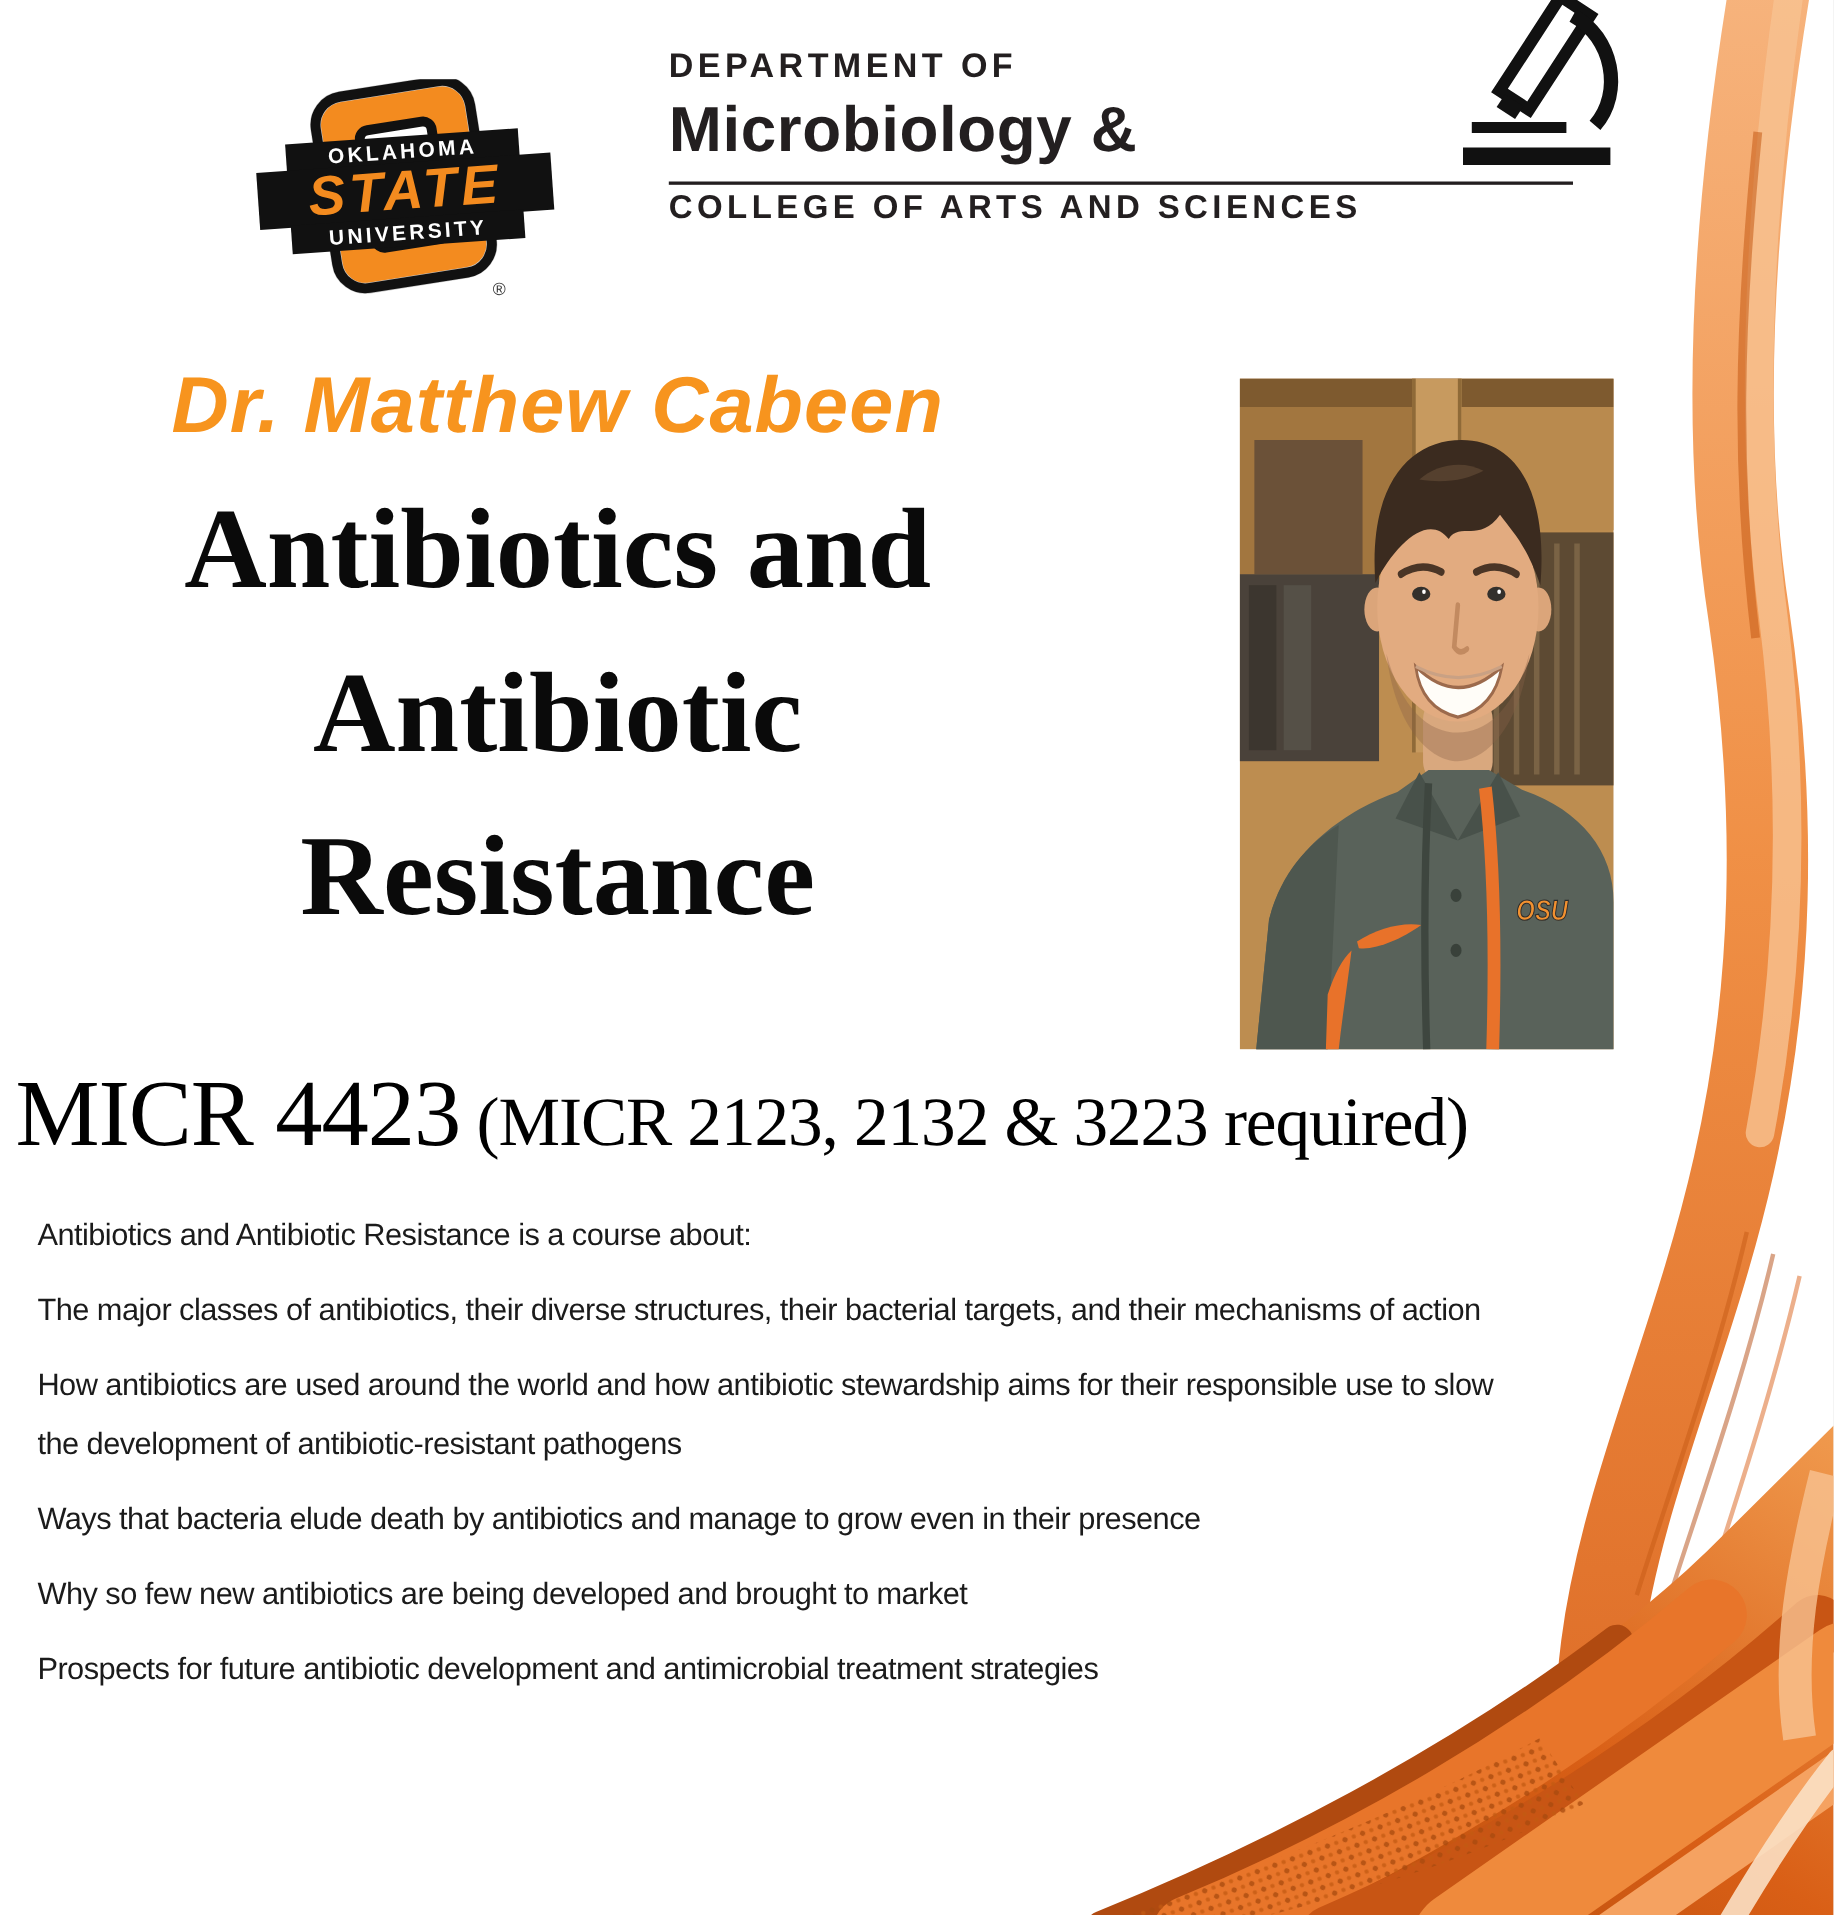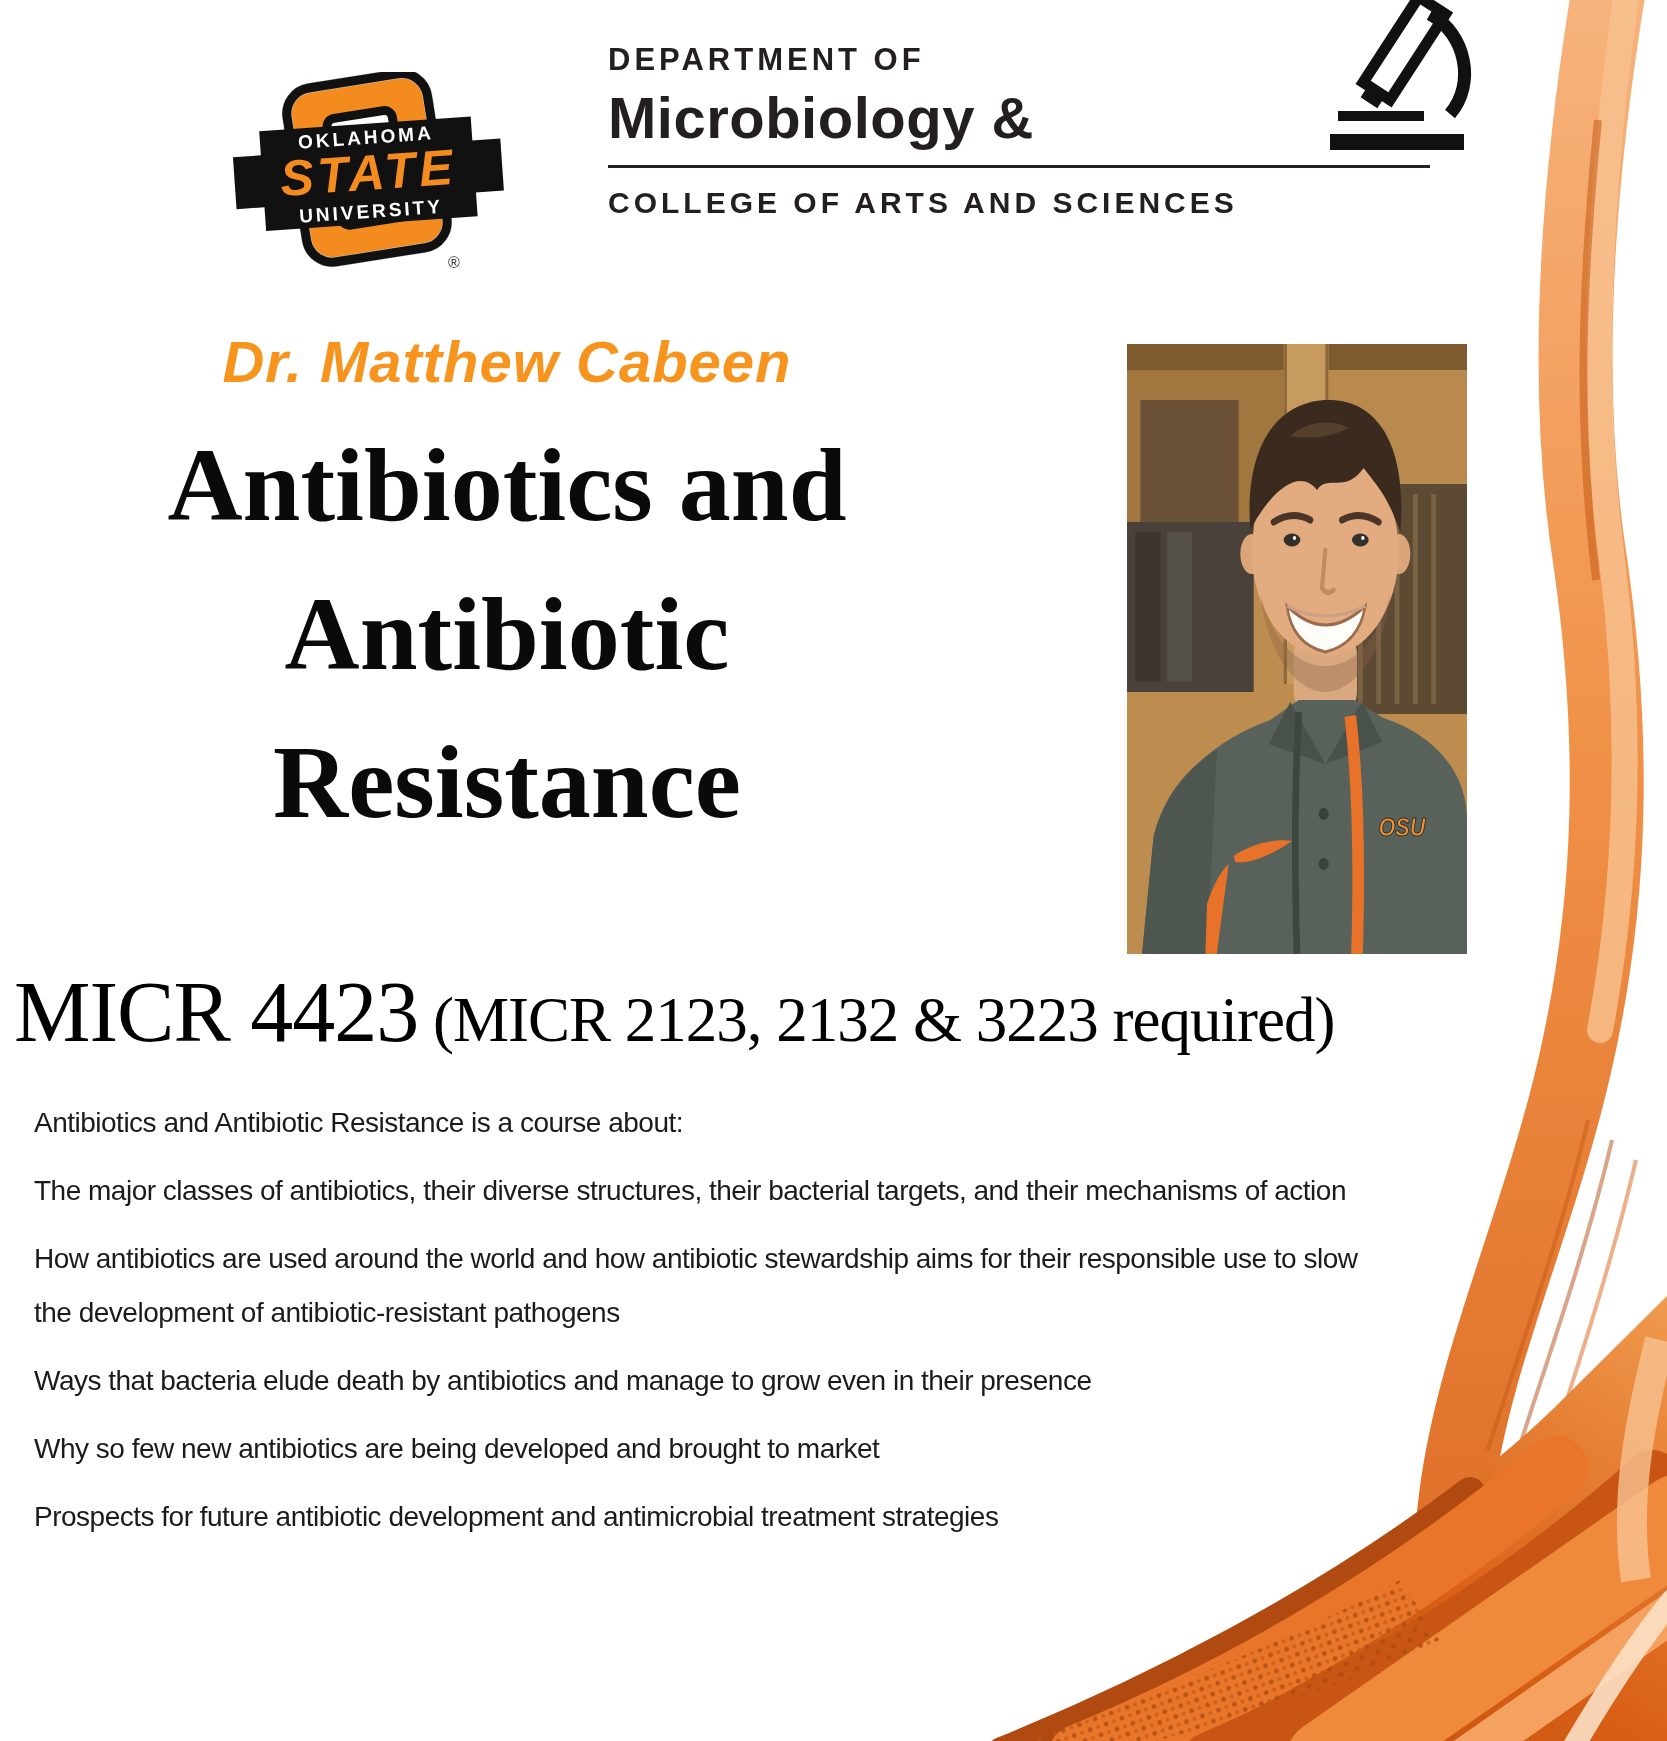--- a/index.html
+++ b/index.html
@@ -9,27 +9,27 @@
     font-family:"Liberation Sans", sans-serif; color:#1b1b1b;
   }
   .ribbon-svg { position:absolute; inset:0; width:100%; height:100%; z-index:1; }
 
   
   .osu-logo { position:absolute; left:212px; top:72px; width:308px; height:200px; z-index:2; }
   .dept-block { position:absolute; left:608px; top:42px; width:850px; color:#231f20; z-index:2; }
   .dept-eyebrow { font-size:31px; font-weight:700; letter-spacing:4px; }
   .dept-name { font-size:58px; font-weight:700; line-height:1.09; letter-spacing:.5px; margin-top:8px; }
   .dept-rule { width:822px; height:3px; background:#231f20; margin-top:16px; }
-  .college { font-size:30px; font-weight:700; letter-spacing:4px; margin-top:18px; }
+  .college { font-size:30px; font-weight:700; letter-spacing:4px; margin-top:4px; }
   .microscope { position:absolute; left:1328px; top:0px; width:150px; height:152px; z-index:3; }
 
   
   .left-col { position:absolute; left:62px; top:328px; width:890px; text-align:center; z-index:2; }
   .instructor {
-    font-size:58px; font-weight:700; font-style:italic; letter-spacing:1px;
+    font-size:72px; font-weight:700; font-style:italic; letter-spacing:1px;
     color:#f7941e; white-space:nowrap;
   }
   .main-title {
     margin-top:16px; font-family:"Liberation Serif", serif; font-weight:700;
     font-size:104px; line-height:1.43; color:#0a0a0a;
   }
 
   
   .photo { position:absolute; left:1127px; top:344px; width:340px; height:610px; z-index:2; }
   .photo svg { display:block; width:100%; height:100%; }

